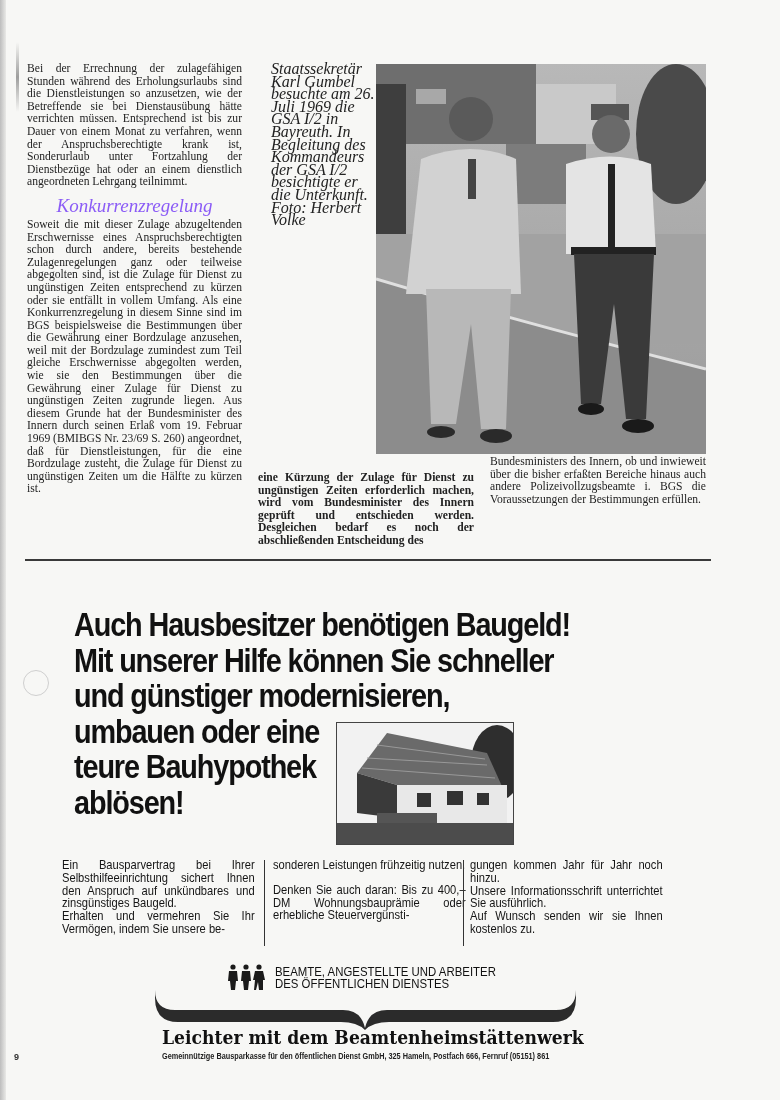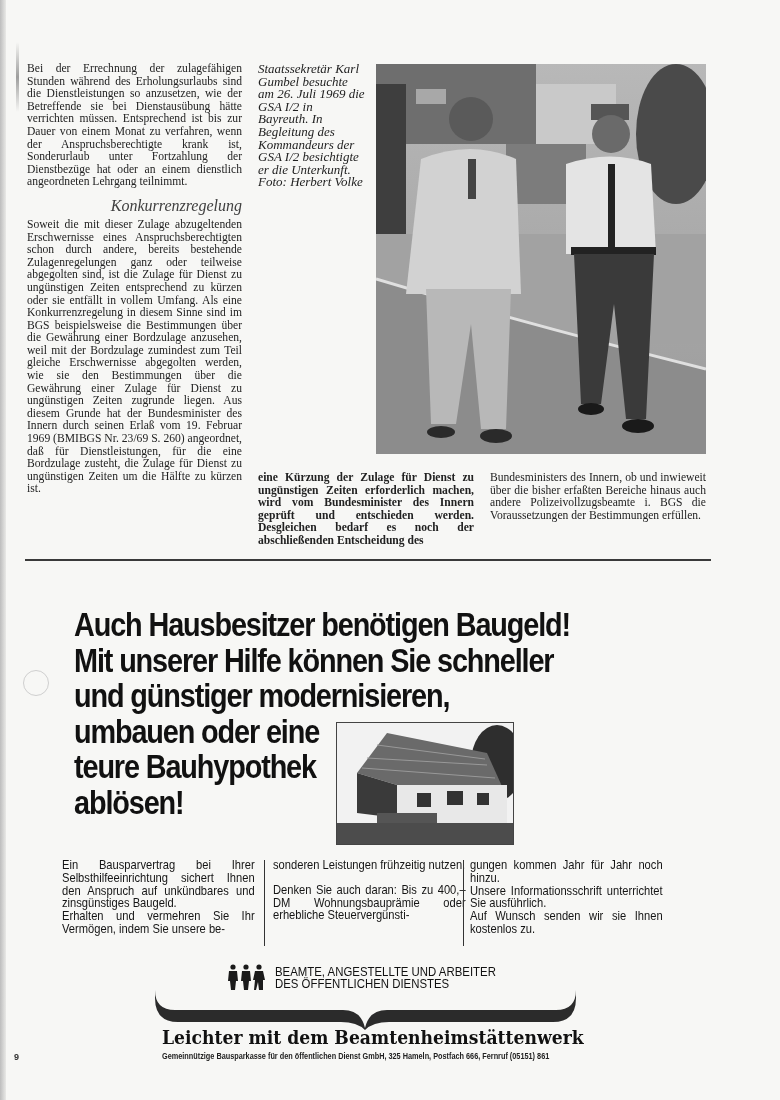--- a/index.html
+++ b/index.html
@@ -25,34 +25,34 @@
   .serif-col {
     position:absolute;
     font-family:"Liberation Serif", serif;
     font-size:11.6px; line-height:12.6px;
     text-align:justify; color:#222;
   }
   .serif-col p { margin:0; }
   .col-left { left:27px; top:63px; width:215px; }
   .subhead {
     font-family:"Liberation Serif", serif; font-style:italic;
-    font-size:16px; line-height:18px; margin:8px 0 4px 0 !important;
-    text-align:right; color:#404040;
+    font-size:19px; line-height:18px; margin:8px 0 4px 0 !important;
+    text-align:center; color:#8b5cf6;
   }
   .caption {
-    position:absolute; left:258px; top:63px; width:108px;
+    position:absolute; left:271px; top:63px; width:108px;
     font-family:"Liberation Serif", serif; font-style:italic;
-    font-size:13px; line-height:12.6px; color:#222;
+    font-size:16px; line-height:12.6px; color:#222;
   }
   .photo {
     position:absolute; left:376px; top:64px; width:330px; height:390px;
     background:#8a8a8a; overflow:hidden;
   }
   .col-mid { left:258px; top:472px; width:216px;font-weight:bold; }
-  .col-right { left:490px; top:472px; width:216px; }
+  .col-right { left:490px; top:456px; width:216px; }
   .rule {
     position:absolute; left:25px; top:559px; width:686px; height:2px; background:#3a3a3a;
   }
   .headline {
     position:absolute; left:74px; top:607px; width:560px;
     font-family:"Liberation Sans Narrow","Liberation Sans", sans-serif;
     font-weight:bold; font-size:33.5px; line-height:35.5px; color:#111;
     letter-spacing:-1.3px; transform:scaleX(0.86); transform-origin:left top;
     white-space:nowrap;
   }

